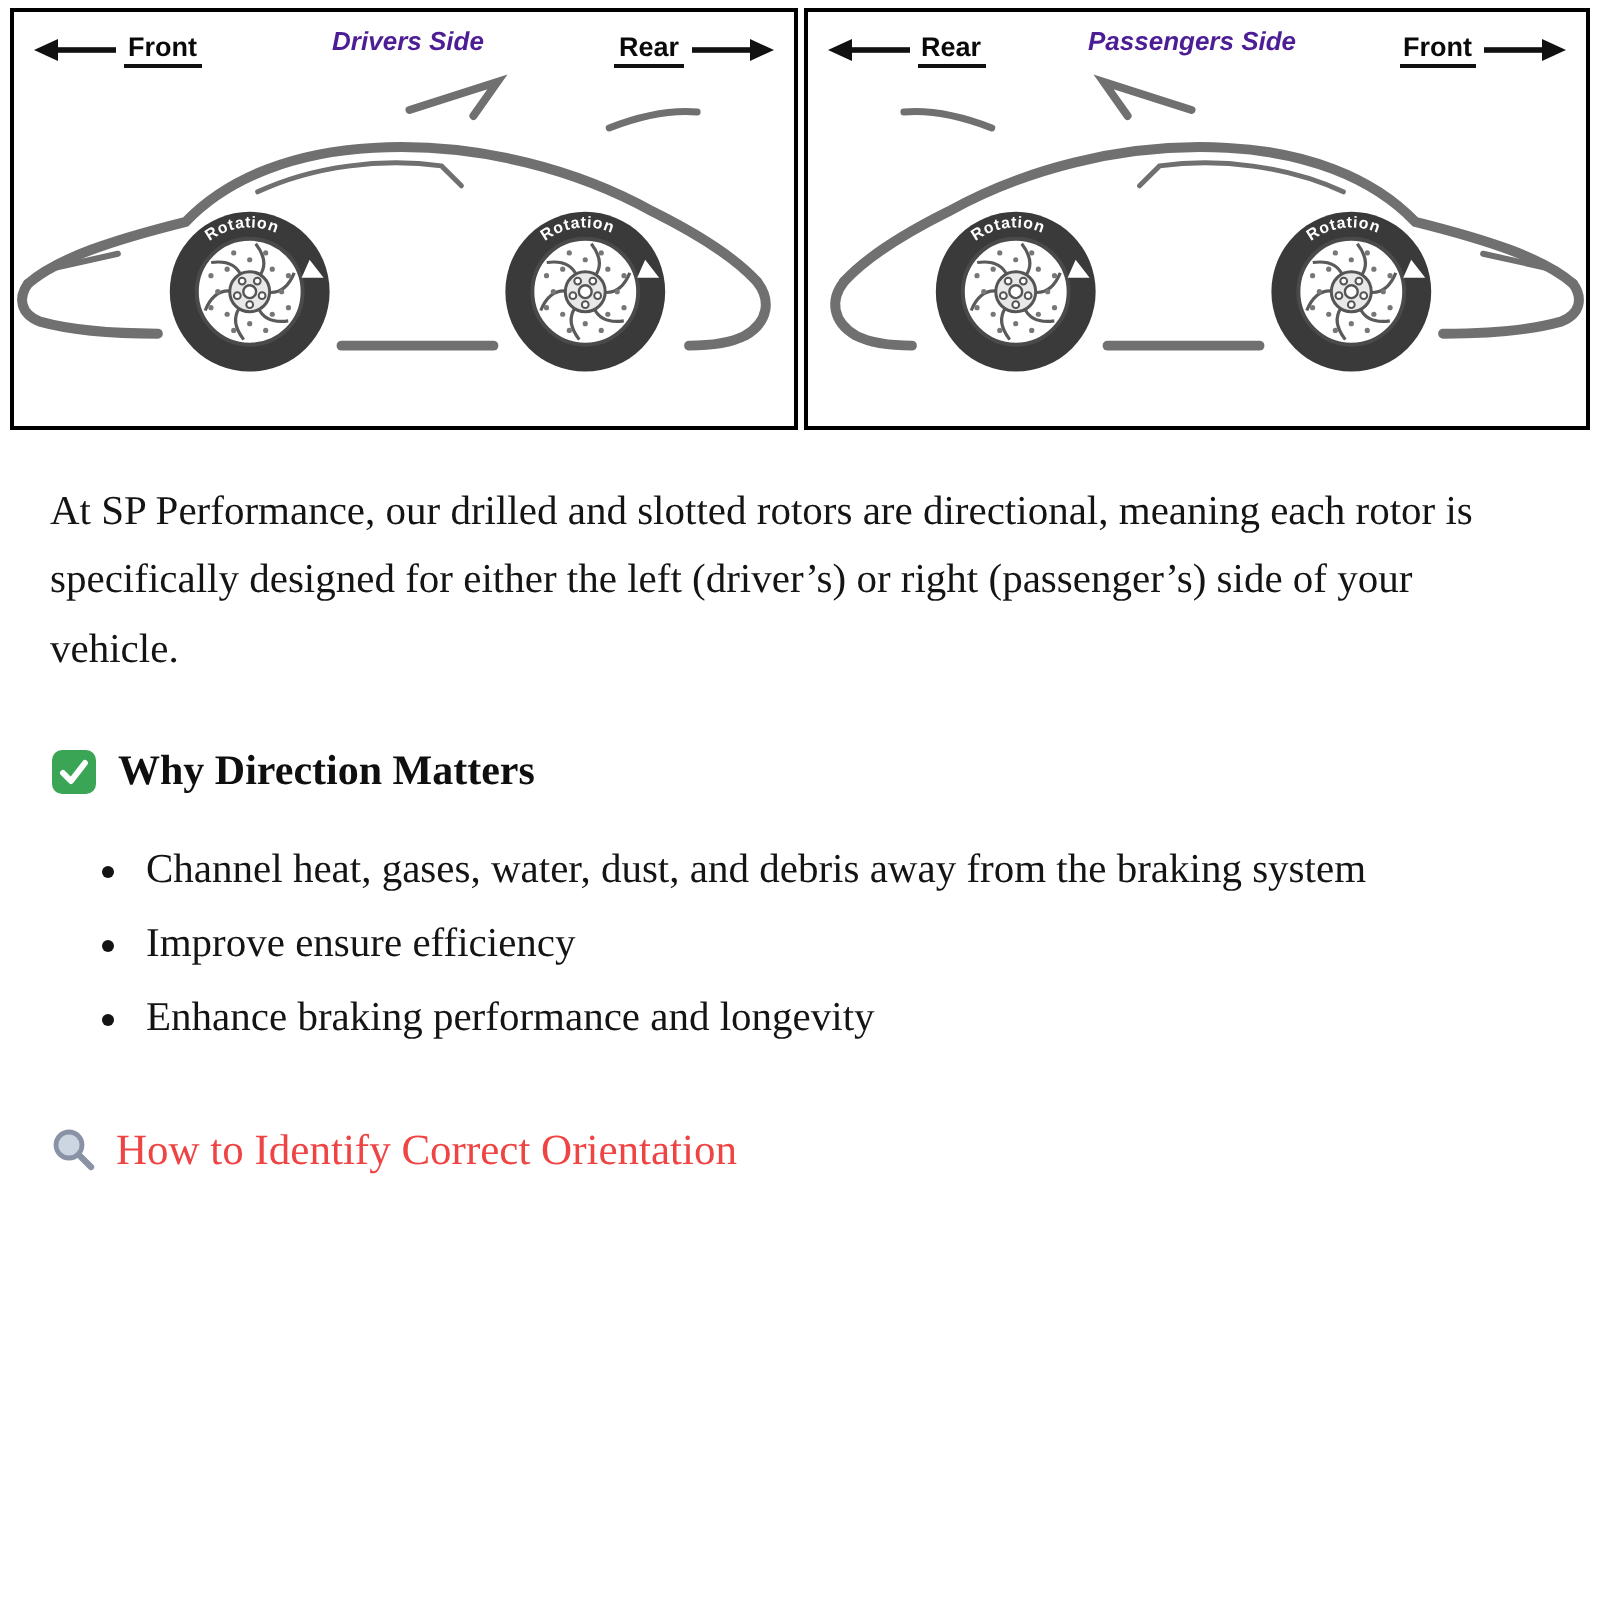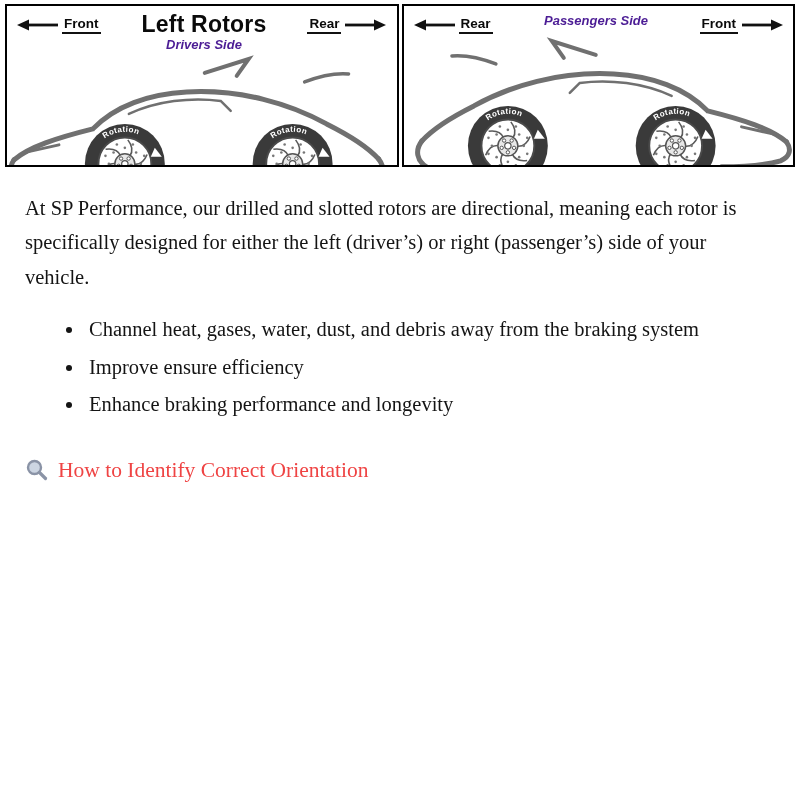--- a/index.html
+++ b/index.html
@@ -1,42 +1,42 @@
 <!DOCTYPE html>
 <html><head>
 <meta charset="utf-8">
 <style>
   html,body { margin:0; padding:0; background:#ffffff; }
   body { width:800px; color:#141414; font-family:"Liberation Serif", serif; }
 
   
   .diagram { display:flex; gap:3px; padding:4px 5px 0 5px; box-sizing:border-box; }
   .panel { flex:1; border:2px solid #000; background:#fff; box-sizing:border-box;
-           font-family:"Liberation Sans", sans-serif; overflow:hidden; height:163px; }
+           font-family:"Liberation Sans", sans-serif; overflow:hidden; height:211px; }
   .panel-header { display:flex; justify-content:space-between; align-items:flex-start;
                   padding:6px 10px 0 10px; }
   .panel-title-wrap { text-align:center; line-height:1.05; }
   .panel-title { font-size:23px; font-weight:800; letter-spacing:.2px; color:#0a0a0a; }
   .panel-subtitle { font-size:13px; font-weight:700; font-style:italic; margin-top:2px; color:#4c1d95; }
   .dir { display:flex; align-items:center; gap:3px; margin-top:4px; }
   .dir-text { font-size:13.5px; font-weight:800; border-bottom:2.5px solid #111;
               padding:0 2px 1px 2px; color:#0a0a0a; }
   .arr { display:block; }
   .car-svg { display:block; width:100%; height:auto; margin-top:-4px; }
   .rot-text { font-family:"Liberation Sans", sans-serif; font-size:8px; font-weight:700;
               fill:#ffffff; letter-spacing:.4px; }
 
   
   .content { padding:16px 25px 12px 25px; font-size:20.5px; line-height:1.68; color:#141414; }
   .content p { margin:8px 0 18px 0; }
   h2 { display:flex; align-items:center; gap:10px; }
   h2.h-bold { font-size:21px; font-weight:700; margin:26px 0 14px 0; color:#0f0f0f; }
   h2.h-reg  { font-size:21.5px; font-weight:400; margin:30px 0 16px 0; color:#ef4444; }
   ul { margin:12px 0 20px 0; padding-left:44px; }
-  li { margin:3px 16px; padding-left:4px; }
+  li { margin:3px 0; padding-left:4px; }
   .icon-box { flex:0 0 auto; display:inline-flex; }
 </style>
 </head>
 <body>
 
 <svg width="0" height="0" style="position:absolute" aria-hidden="true">
   <defs>
 
     <g id="rotorUnit">
       <circle r="40" fill="#3a3a3a"></circle>
@@ -100,21 +100,20 @@
     <div class="panel">
       <div class="panel-header">
         <div class="dir">
           <svg class="arr" width="42" height="12" viewBox="0 0 42 12">
             <polygon points="0,6 12,0.5 12,11.5" fill="#111"></polygon>
             <rect x="10" y="4.6" width="31" height="2.8" fill="#111"></rect>
           </svg>
           <span class="dir-text">Front</span>
         </div>
         <div class="panel-title-wrap">
-          <div class="panel-title">Left Rotors</div>
           <div class="panel-subtitle">Drivers Side</div>
         </div>
         <div class="dir">
           <span class="dir-text">Rear</span>
           <svg class="arr" width="42" height="12" viewBox="0 0 42 12">
             <rect x="1" y="4.6" width="31" height="2.8" fill="#111"></rect>
             <polygon points="42,6 30,0.5 30,11.5" fill="#111"></polygon>
           </svg>
         </div>
       </div>
@@ -166,20 +165,29 @@
           <polygon points="30,-16 37,-7 26,-7" fill="#ffffff"></polygon>
         </g>
       </svg>
     </div>
   </div>
 
   <div class="content">
 
     <p>At SP Performance, our drilled and slotted rotors are directional, meaning each rotor is specifically designed for either the left (driver’s) or right (passenger’s) side of your vehicle.</p>
 
+    <h2 class="h-bold">
+      <span class="icon-box">
+        <svg width="24" height="24" viewBox="0 0 24 24">
+          <rect x="1" y="1" width="22" height="22" rx="5" fill="#3aa655"></rect>
+          <path d="M6.5 12.5 L10.5 16.5 L17.5 7.5" fill="none" stroke="#ffffff" stroke-width="3" stroke-linecap="round" stroke-linejoin="round"></path>
+        </svg>
+      </span>
+      <span>Why Direction Matters</span>
+    </h2>
 
 
     <ul>
       <li>Channel heat, gases, water, dust, and debris away from the braking system</li>
       <li>Improve ensure efficiency</li>
       <li>Enhance braking performance and longevity</li>
     </ul>
 
     <h2 class="h-reg">
       <span class="icon-box">

